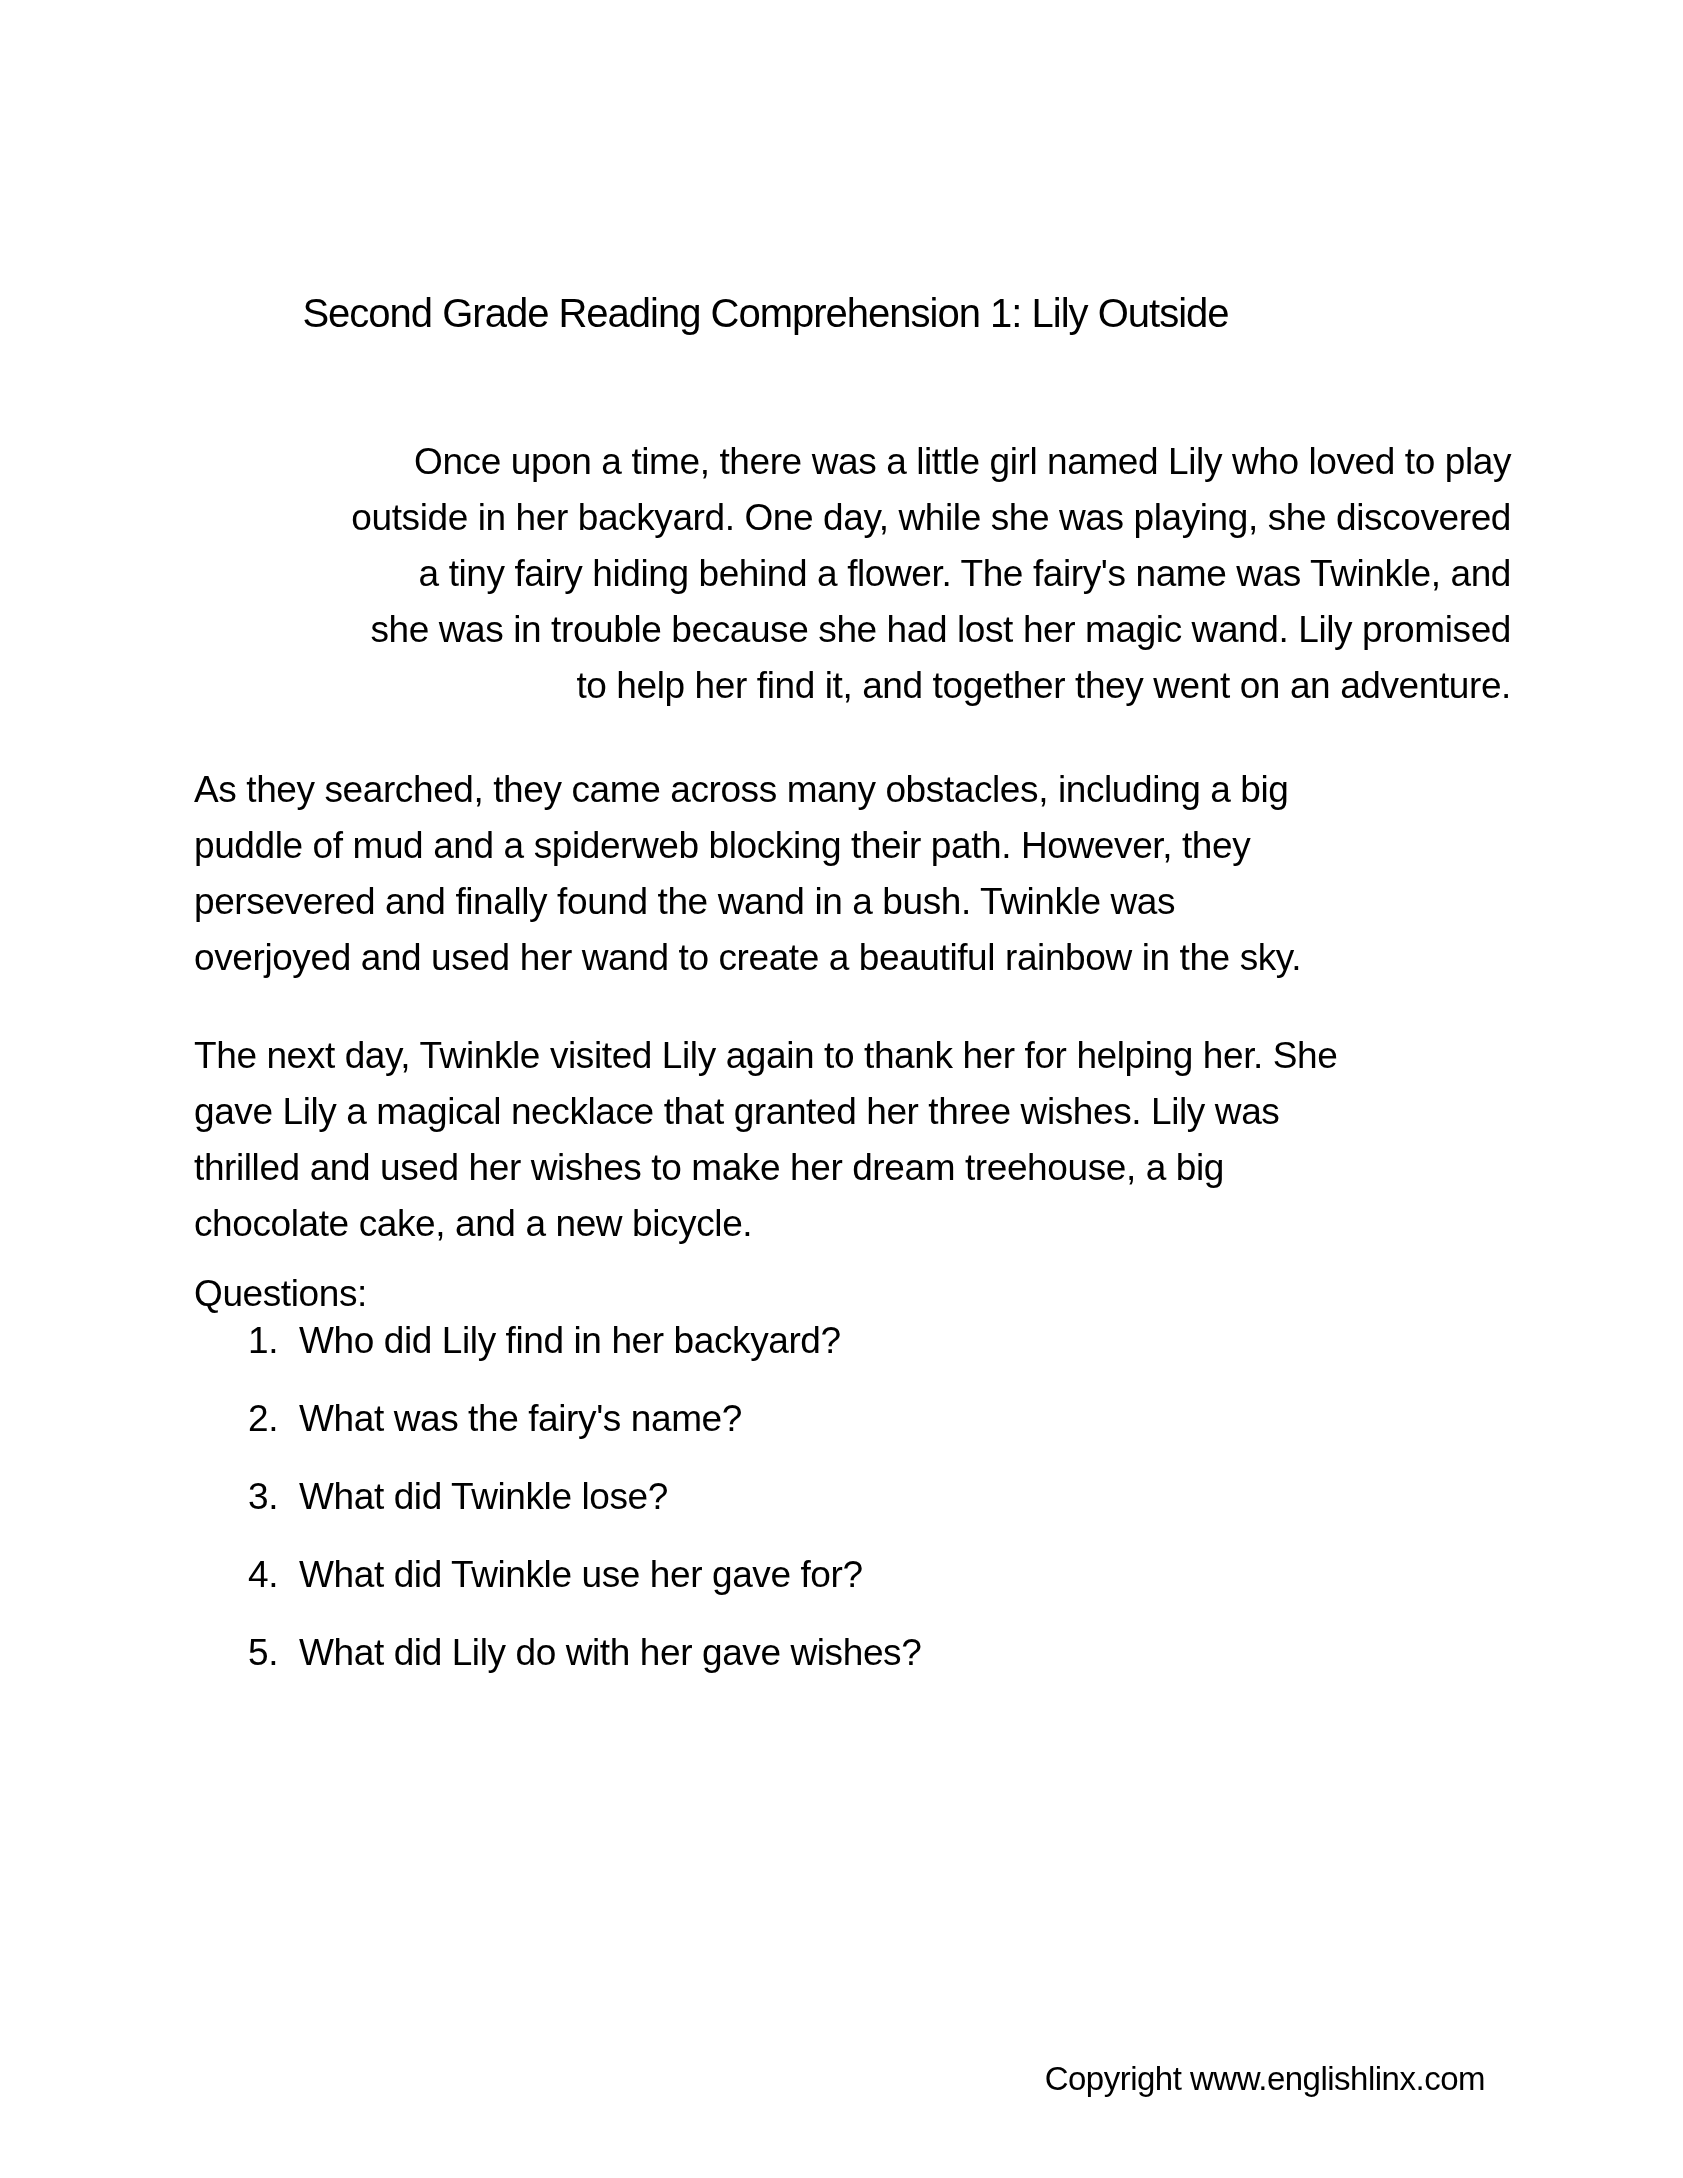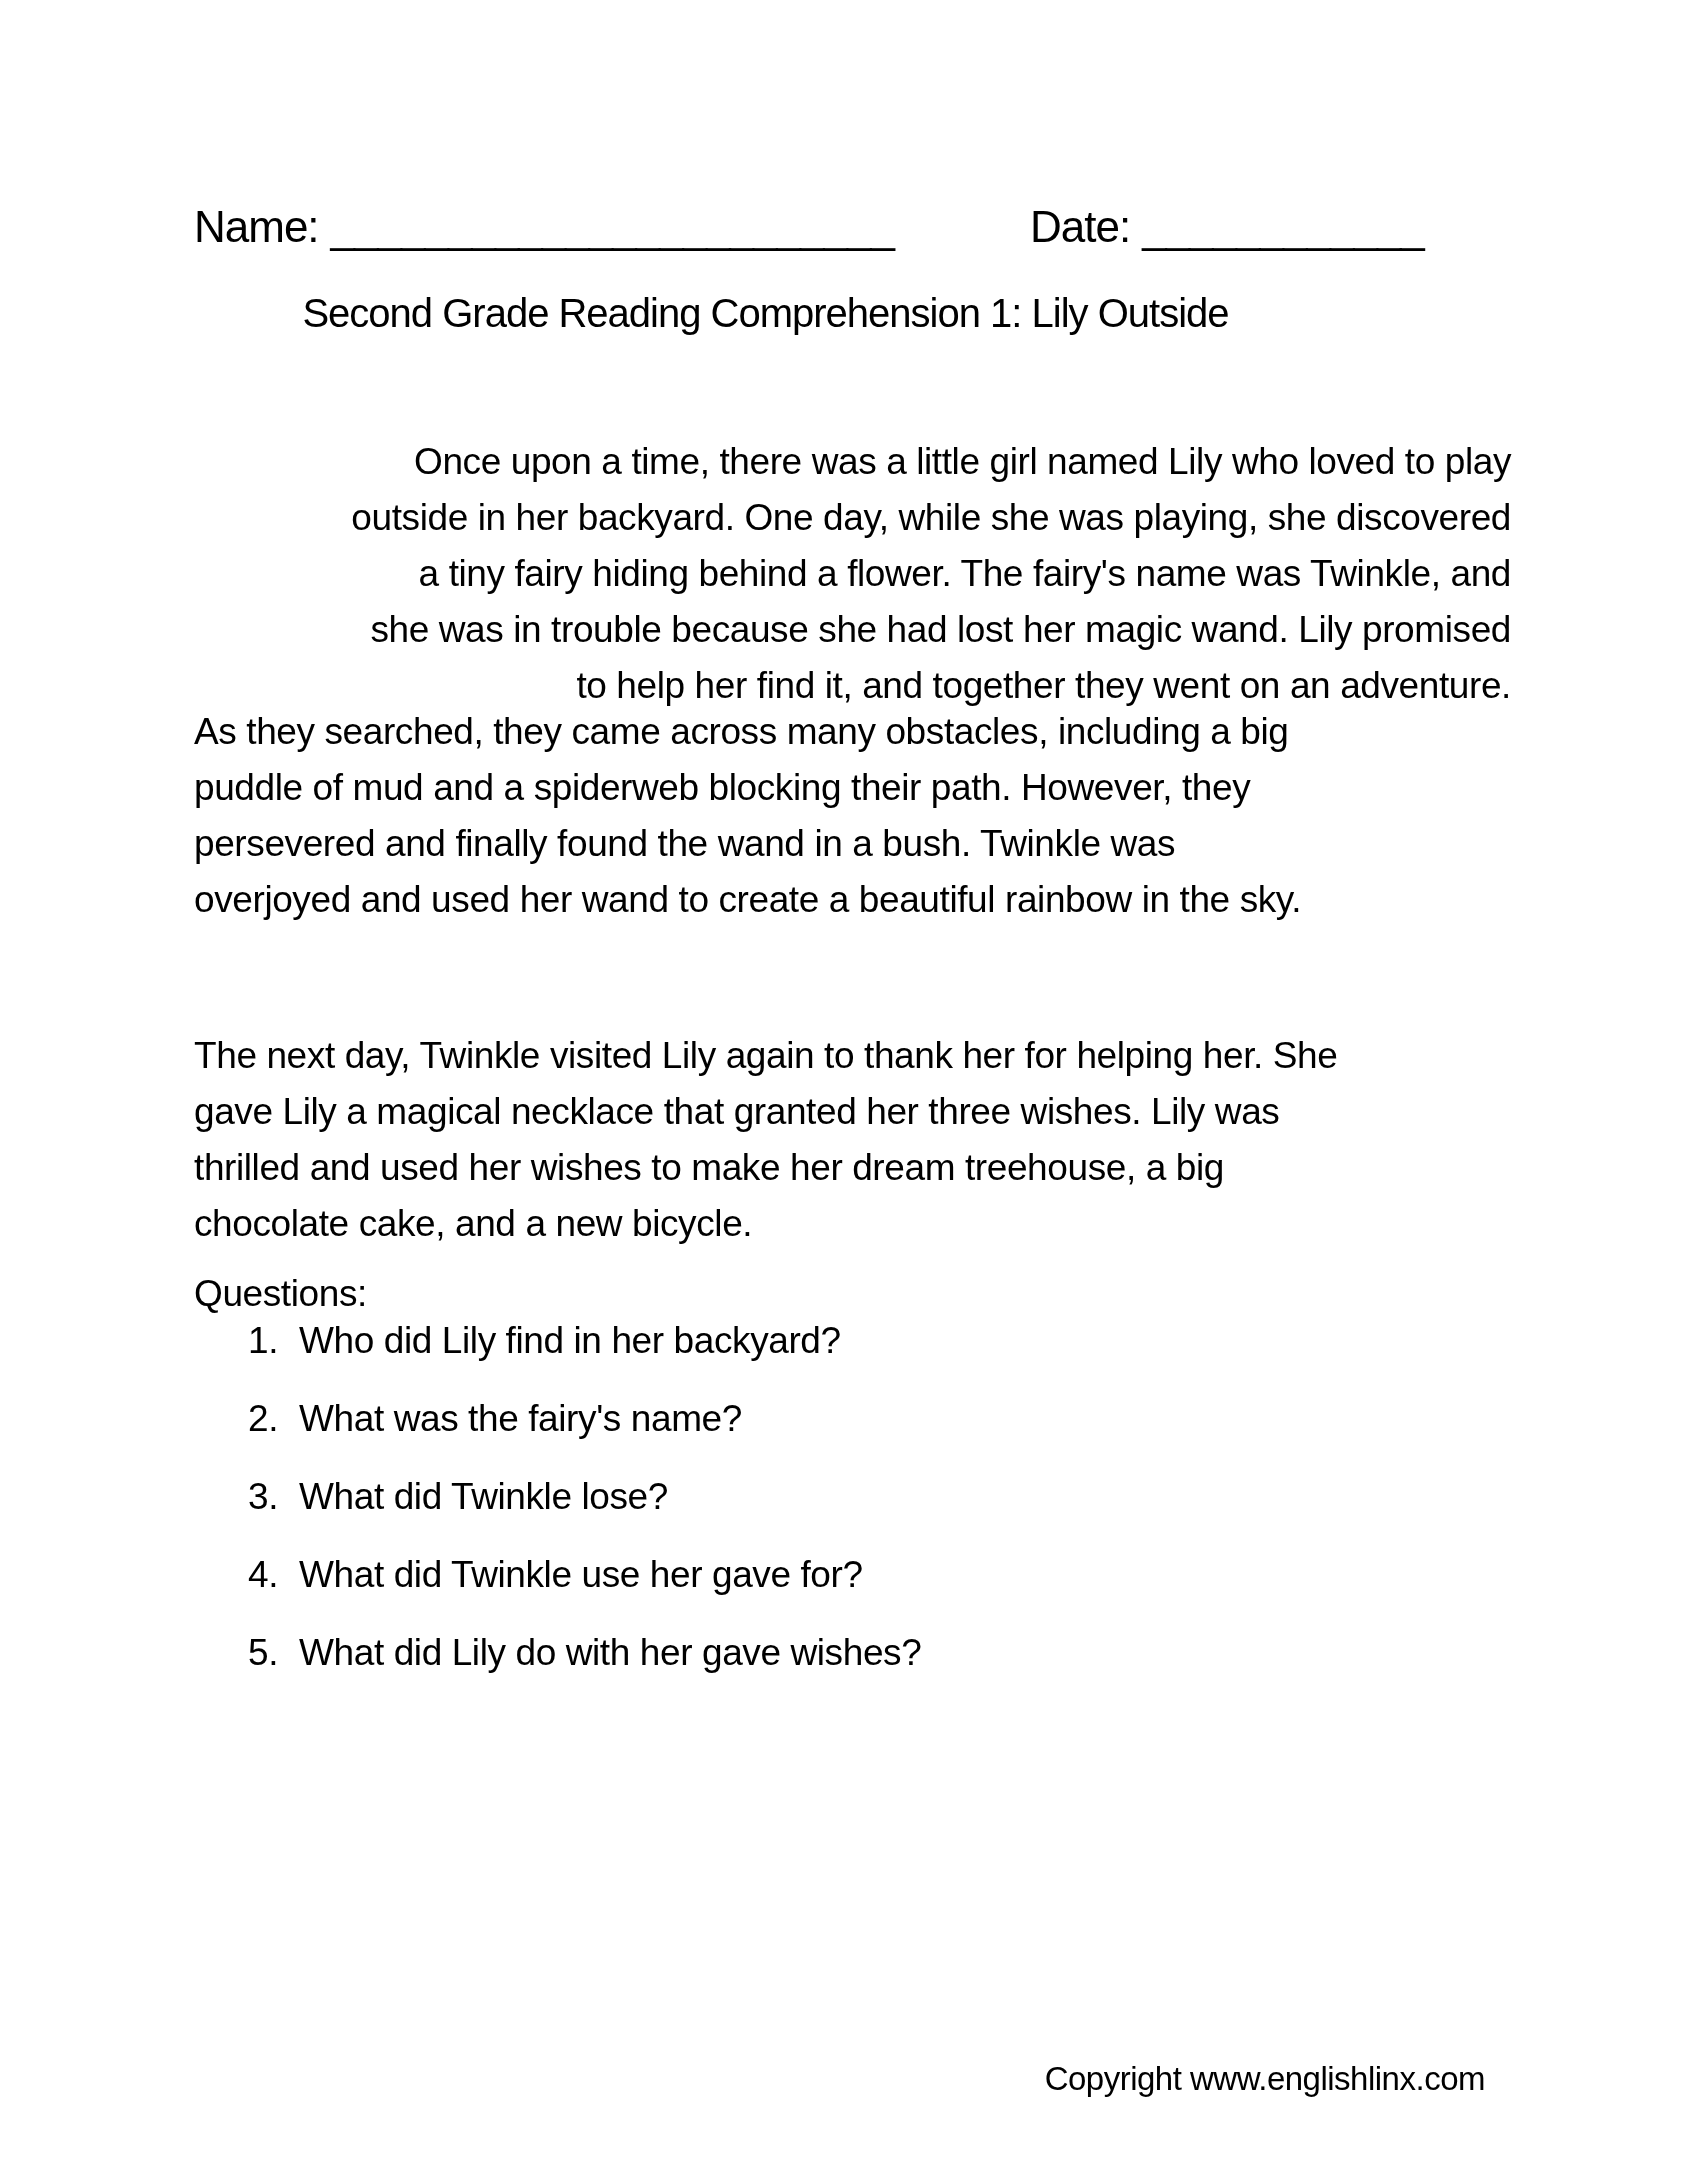--- a/index.html
+++ b/index.html
@@ -52,21 +52,21 @@
     position: absolute;
     left: 194px;
     width: 1317px;
     margin: 0;
     font-size: 37px;
     line-height: 56px;
     letter-spacing: -0.4px;
     white-space: pre-line;
   }
   .p1 { top: 434px; text-align: right; }
-  .p2 { top: 704px; }
+  .p2 { top: 762px; }
   .p3 { top: 984px; margin-top: 44px; }
 
   
   .q-heading {
     position: absolute;
     left: 194px;
     top: 1266px;
     font-size: 37px;
     line-height: 56px;
     letter-spacing: -0.4px;
@@ -100,28 +100,20 @@
     font-size: 33px;
     letter-spacing: -0.5px;
     line-height: 1.2;
   }
 </style>
 </head>
 <body>
 
 <div class="page">
 
-  <div class="header-row">
-    <div class="name-field">
-      <span>Name:</span><span class="blank">________________________</span>
-    </div>
-    <div class="date-field">
-      <span>Date:</span><span class="blank">____________</span>
-    </div>
-  </div>
 
   <h1 class="title">Second Grade Reading Comprehension 1: Lily Outside</h1>
 
   <p class="para p1">Once upon a time, there was a little girl named Lily who loved to play
 outside in her backyard. One day, while she was playing, she discovered
 a tiny fairy hiding behind a flower. The fairy's name was Twinkle, and
 she was in trouble because she had lost her magic wand. Lily promised
 to help her find it, and together they went on an adventure.</p>
   <p class="para p2">As they searched, they came across many obstacles, including a big
 puddle of mud and a spiderweb blocking their path. However, they

